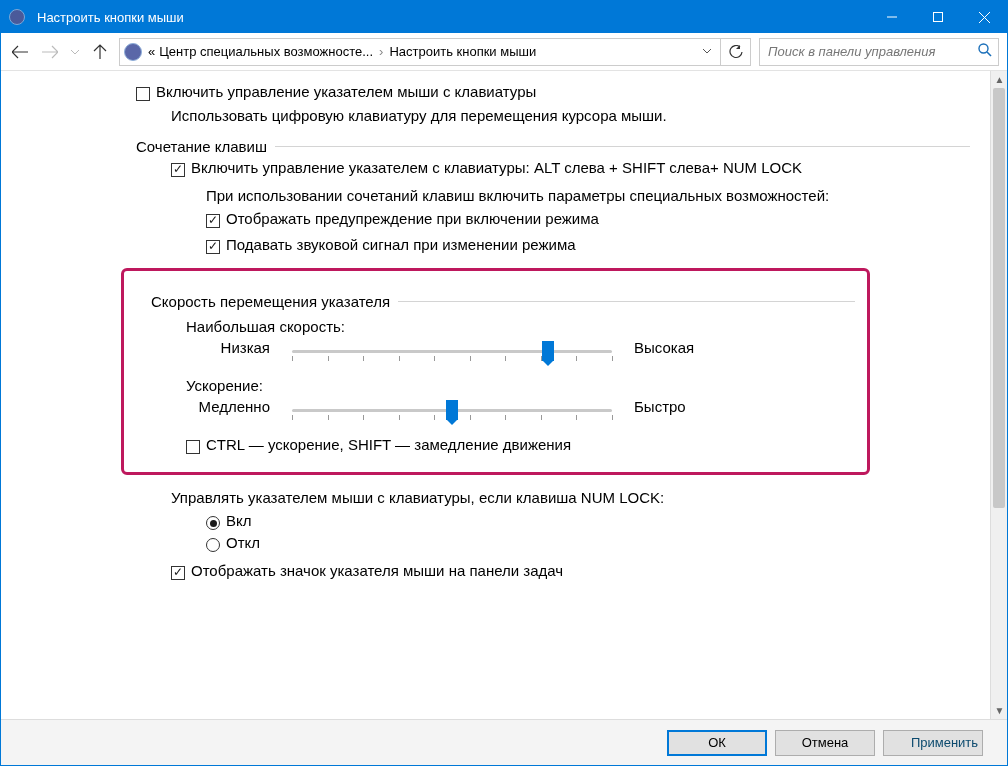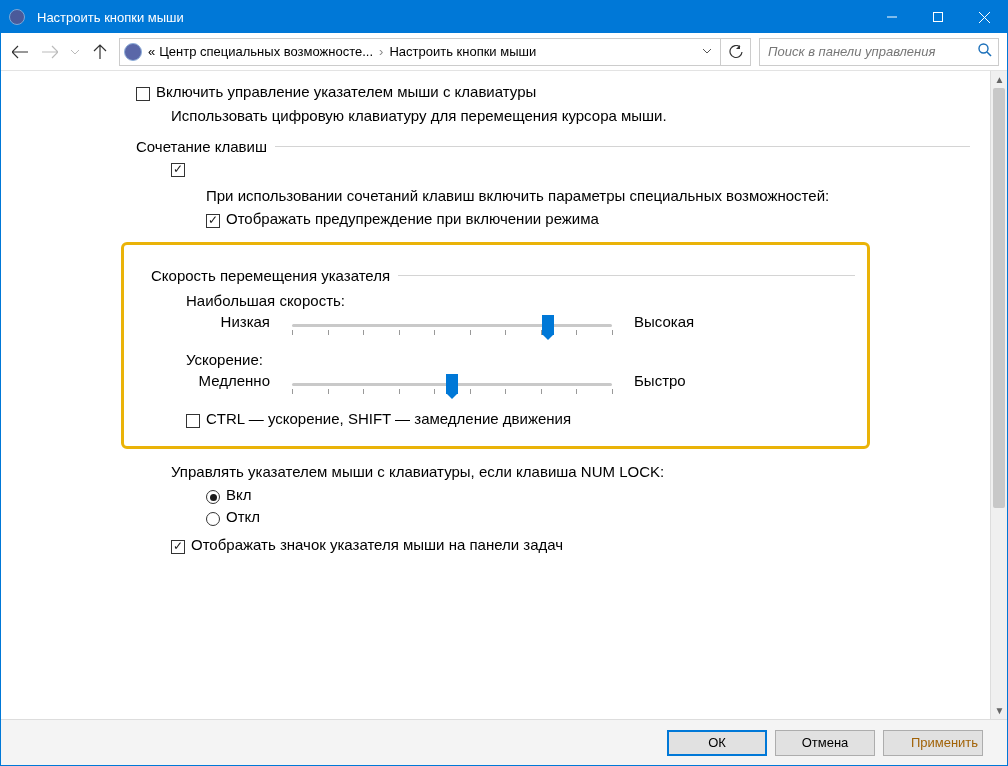--- a/index.html
+++ b/index.html
@@ -40,42 +40,42 @@
   .cb.checked::after { content:"✓"; font-size:12px; line-height:12px; color:#1a1a1a; position:relative; top:-1px; }
   .indent1 { margin-left:115px; }
   .txt-indent { margin-left:150px; color:#000; }
   .group-lbl { margin-left:115px; margin-top:14px; margin-bottom:4px; display:flex; align-items:center; }
   .group-lbl .glabel { white-space:nowrap; }
   .group-lbl .gline { flex:1; height:1px; background:#d4d4d4; margin-left:8px; }
   .sub { margin-left:150px; }
   .sub2 { margin-left:185px; }
   .sub-lbl { margin:8px 0 4px 150px; }
   
-  .hl { border:3px solid #eab308; border-radius:6px; padding:8px 12px 14px 12px; margin:14px 100px 14px 100px; }
+  .hl { border:3px solid #be185d; border-radius:6px; padding:8px 12px 14px 12px; margin:14px 100px 14px 100px; }
   .hl .group-lbl { margin-left:15px; }
   .hl .sub-lbl { margin-left:50px; }
   .hl .slider-row { margin-left:50px; }
   .hl .sub { margin-left:50px; }
   
   .slider-row { display:flex; align-items:flex-start; margin:4px 0 10px 0; gap:16px; }
   .slider-row .llab { width:90px; text-align:right; padding-right:6px; }
   .slider-row .rlab { width:90px; padding-left:6px; }
   .slider { flex:0 0 320px; position:relative; height:28px; }
   .track { position:absolute; left:0; right:0; top:11px; height:3px; background:#c9c9c9; border-radius:2px; }
   .ticks { position:absolute; left:0; right:0; top:17px; height:6px; }
   .tick { position:absolute; width:1px; height:5px; background:#999; }
   .thumb { position:absolute; top:2px; width:12px; height:20px; background:#0078d7; }
   .thumb::after { content:""; position:absolute; left:0; top:19px; border-left:6px solid transparent; border-right:6px solid transparent; border-top:6px solid #0078d7; }
   
   .radio { width:14px; height:14px; border:1px solid #333; border-radius:50%; margin-right:6px; margin-top:4px; display:inline-flex; align-items:center; justify-content:center; flex-shrink:0; background:#fff;}
   .radio.checked::after { content:""; width:7px; height:7px; background:#1a1a1a; border-radius:50%; }
   
   .footer { height:46px; border-top:1px solid #ddd; display:flex; align-items:center; justify-content:flex-end; padding-right:24px; gap:8px; background:#f4f4f4; }
   .btn { width:100px; height:26px; border:1px solid #adadad; background:#e1e1e1; font-size:13px; display:flex; align-items:center; justify-content:center; }
-  .btn.disabled { color:#a16207;padding-left:23px; }
+  .btn.disabled { color:#0c4a6e;padding-left:23px; }
   .btn.default { border:1px solid #0078d7; box-shadow:inset 0 0 0 1px #0078d7; }
 </style>
 </head>
 <body>
 
 <div class="window">
 
   <div class="titlebar">
     <div class="icon-slot">
         <span class="title-icon"></span>
@@ -162,25 +162,30 @@
       </div>
       <div class="txt-indent" style="margin-top:6px; margin-bottom:6px;">Использовать цифровую клавиатуру для перемещения курсора мыши.</div>
 
       <div class="group-lbl">
         <span class="glabel">Сочетание клавиш</span>
           <span class="gline"></span>
       </div>
 
       <div class="row sub">
         <span class="cb checked"></span>
+        <span>Включить управление указателем с клавиатуры: ALT слева + SHIFT слева+ NUM LOCK</span>
       </div>
       <div style="margin:10px 0 6px 185px;">При использовании сочетаний клавиш включить параметры специальных возможностей:</div>
       <div class="row sub2">
         <span class="cb checked"></span>
         <span>Отображать предупреждение при включении режима</span>
+      </div>
+      <div class="row sub2" style="margin-top:8px;">
+        <span class="cb checked"></span>
+        <span>Подавать звуковой сигнал при изменении режима</span>
       </div>
 
       <div class="hl">
         <div class="group-lbl">
           <span class="glabel">Скорость перемещения указателя</span>
             <span class="gline"></span>
         </div>
         <div class="sub-lbl">Наибольшая скорость:</div>
         <div class="slider-row">
           <span class="llab">Низкая</span>

